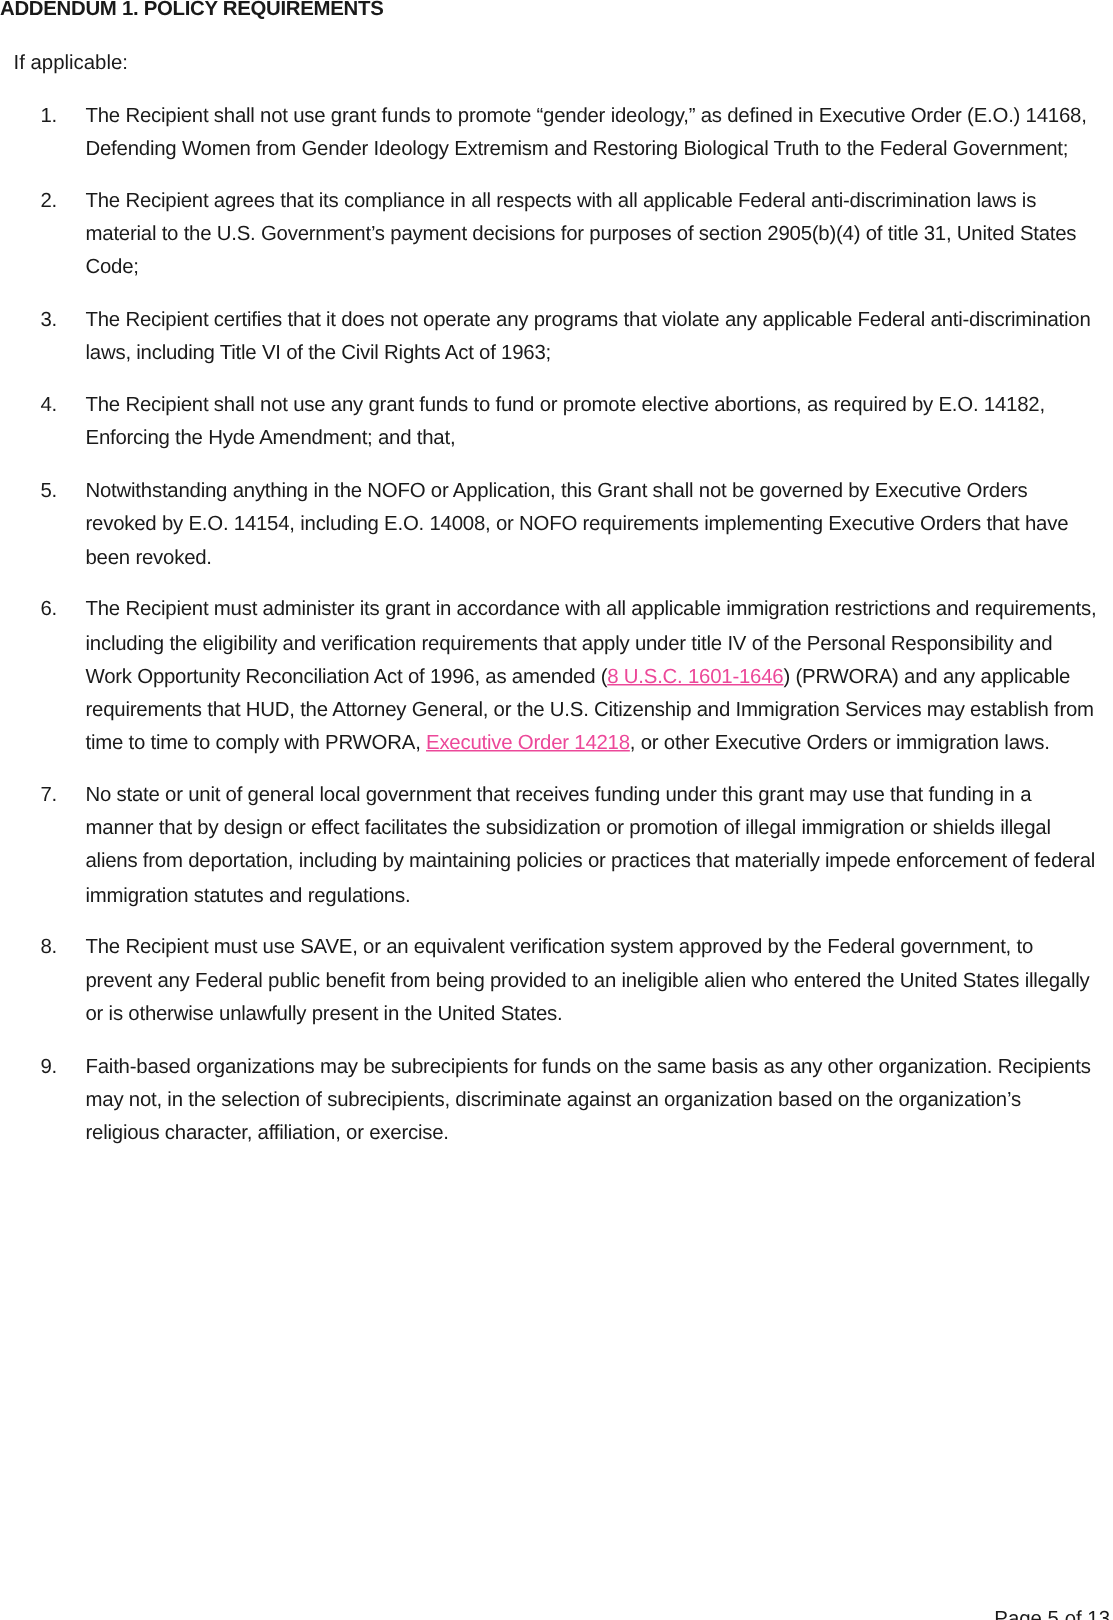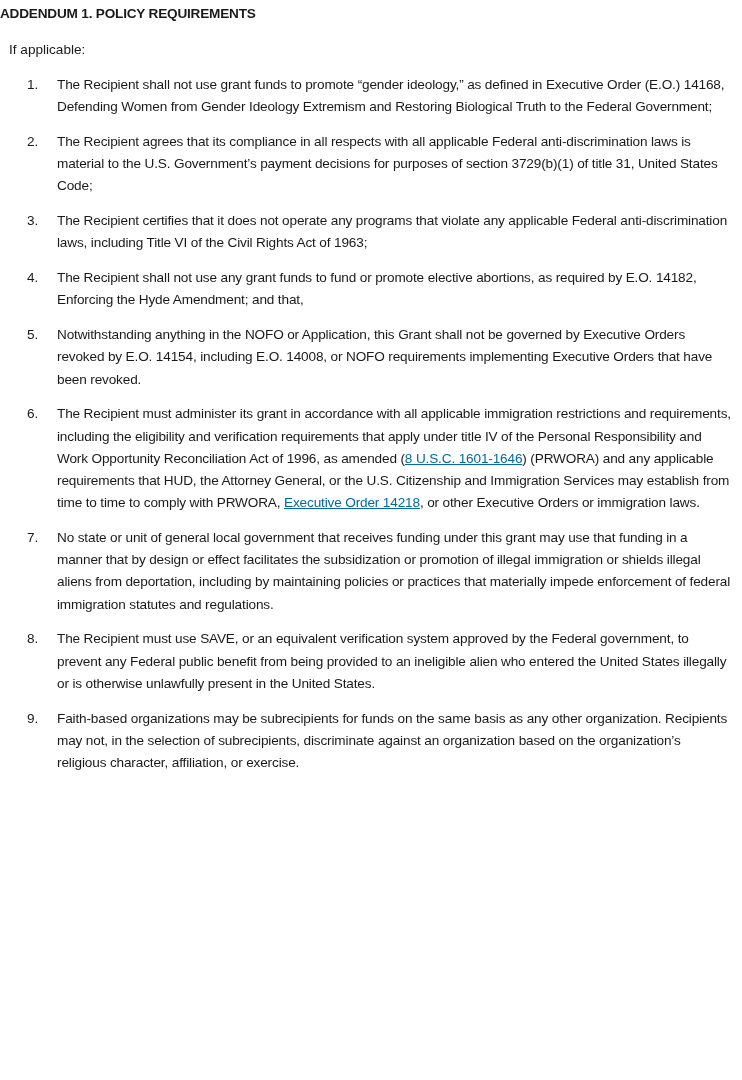--- a/index.html
+++ b/index.html
@@ -1,48 +1,48 @@
 <!DOCTYPE html>
 <html><head>
   <meta charset="utf-8">
   <style>
     html, body { margin: 0; padding: 0; }
     body {
       width: 742px; height: 1080px; background: #ffffff; color: #1a1a1a;
       font-family: "Liberation Sans", sans-serif; font-size: 13.6px;
       position: relative; overflow: hidden;
     }
-    .page { position: absolute; left: 0; top: 8px; width: 742px; height: 940px; }
+    .page { position: absolute; left: 0; top: 0; width: 742px; height: 940px; }
     .heading {
       position: absolute; left: 0; top: -2px; font-weight: bold; font-size: 13.6px;
       letter-spacing: -0.2px;
     }
     .intro { position: absolute; left: 0; top: 34px; margin-left: 9px; }
     .list { position: absolute; left: 0; top: 66px; width: 742px; margin: 0; padding: 0; list-style: none; }
     .item { position: relative; padding-left: 57px; line-height: 22.2px; margin-bottom: 12.6px; letter-spacing: -0.15px; }
     .num { position: absolute; left: 27px; top: 0; }
     .text { display: block; padding-right: 10px; }
-    a.link { color: #0369a1; text-decoration: underline; }
+    a.link { color: #ec4899; text-decoration: underline; }
     .footer { position: absolute; right: 2px; top: 1063px; font-size: 13.6px; margin-top: 8px; }
   </style>
 </head>
 <body>
 
 <div class="page">
   <div class="heading">ADDENDUM 1. POLICY REQUIREMENTS</div>
   <div class="intro">If applicable:</div>
 
   <ol class="list">
     <li class="item">
         <span class="num">1.</span>
         <span class="text">The Recipient shall not use grant funds to promote “gender ideology,” as defined in Executive Order (E.O.) 14168, Defending Women from Gender Ideology Extremism and Restoring Biological Truth to the Federal Government;</span>
       </li>
     <li class="item">
         <span class="num">2.</span>
-        <span class="text">The Recipient agrees that its compliance in all respects with all applicable Federal anti-discrimination laws is material to the U.S. Government’s payment decisions for purposes of section 3729(b)(1) of title 31, United States Code;</span>
+        <span class="text">The Recipient agrees that its compliance in all respects with all applicable Federal anti-discrimination laws is material to the U.S. Government’s payment decisions for purposes of section 2905(b)(4) of title 31, United States Code;</span>
       </li>
     <li class="item">
         <span class="num">3.</span>
         <span class="text">The Recipient certifies that it does not operate any programs that violate any applicable Federal anti-discrimination laws, including Title VI of the Civil Rights Act of 1963;</span>
       </li>
     <li class="item">
         <span class="num">4.</span>
         <span class="text">The Recipient shall not use any grant funds to fund or promote elective abortions, as required by E.O. 14182, Enforcing the Hyde Amendment; and that,</span>
       </li>
     <li class="item">

